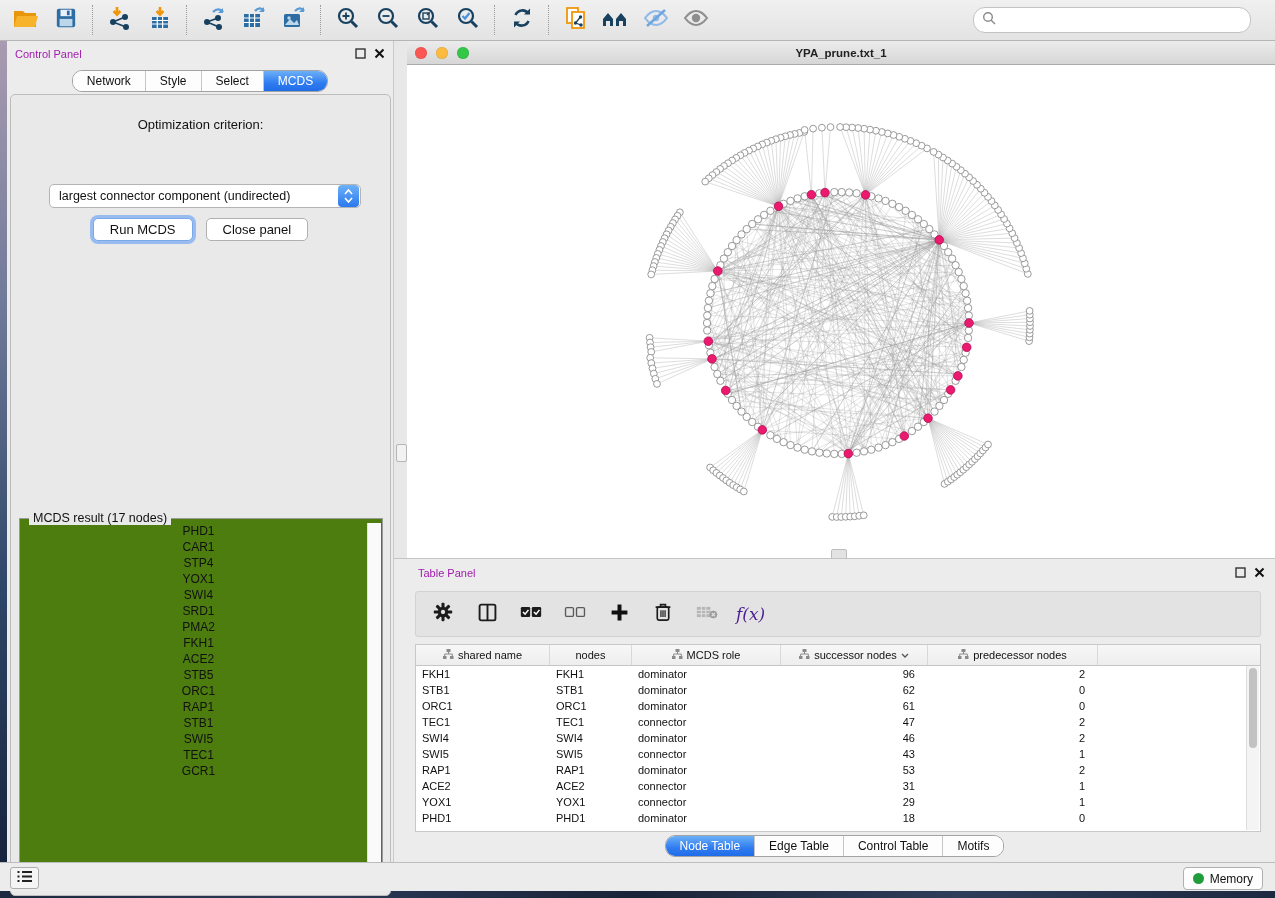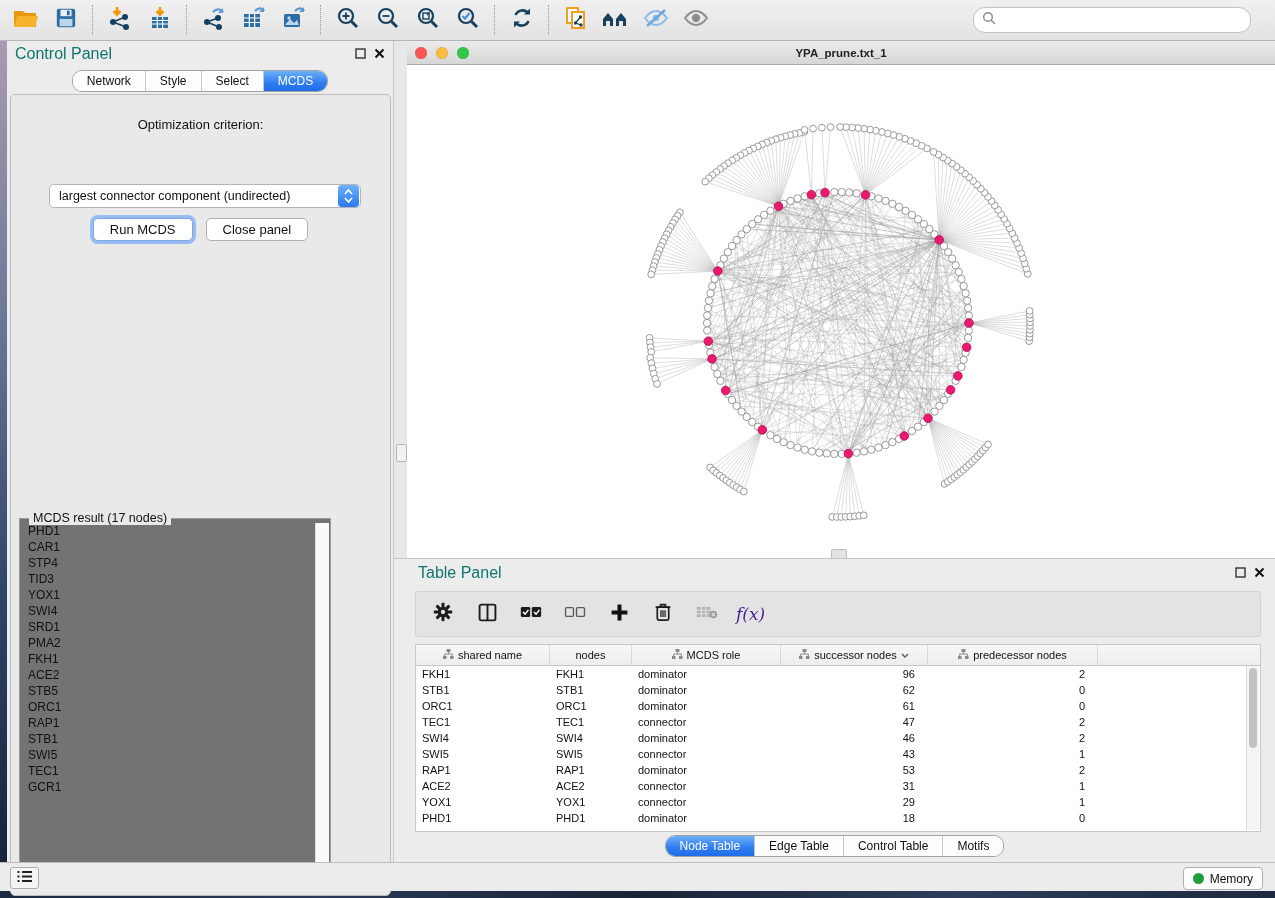--- a/index.html
+++ b/index.html
@@ -16,41 +16,41 @@
              border-radius:12px;display:flex;align-items:center;padding:0 8px;}
   .searchbox input{border:none;outline:none;flex:1;font-size:12px;background:transparent;margin-left:5px;}
 
   
   .left-strip{left:0;top:41px;width:7px;height:821px;background:linear-gradient(#a99bb1,#6d7898,#2e4668,#16233d);}
   .bottom-strip{left:0;top:891px;width:1275px;height:7px;background:linear-gradient(90deg,#1d2940,#2b3a57,#1a2438,#2e3d5a,#1d2940);}
 
   
   .control-panel{left:7px;top:41px;width:387px;height:821px;background:#ececec;box-sizing:border-box;border-right:1px solid #c9c9c9;}
   .panel-header{height:26px;display:flex;align-items:center;padding:0 8px;}
-  .panel-title{font-size:16px;color:#0f766e;}
+  .panel-title{font-size:11px;color:#a21caf;}
   .winbtns{margin-left:auto;display:flex;gap:8px;align-items:center;}
   .cp-tabrow{display:flex;justify-content:center;margin-top:3px;}
   .tabgroup{display:inline-flex;border:1px solid #a3a3a3;border-radius:10px;overflow:hidden;background:#fdfdfd;
             box-shadow:0 1px 0 rgba(255,255,255,.6) inset;}
   .tab{padding:3px 14px;font-size:12px;background:#fdfdfd;color:#111;border-left:1px solid #c6c6c6;cursor:default;}
   .tab:first-child{border-left:none;}
   .tab.active{background:linear-gradient(#6cb0f8,#2f7cf0 60%,#1f6ce8);color:#fff;}
   .cp-body{position:absolute;left:3px;top:53px;width:381px;height:802px;background:#e9e9e9;
            border:1px solid #bdbdbd;border-radius:5px;box-sizing:border-box;}
   .opt-label{text-align:center;font-size:13px;margin-top:22px;}
   .dropdown{position:absolute;left:38px;top:89px;width:312px;height:24px;background:#fff;border:1px solid #b4b4b4;
             border-radius:5px;display:flex;align-items:center;box-sizing:border-box;}
   .dropdown .val{font-size:12.5px;padding-left:9px;flex:1;white-space:nowrap;overflow:hidden;}
   .stepper{width:21px;height:22px;border-radius:4px;background:linear-gradient(#6db1f8,#2a78ee);margin-right:1px;
            display:flex;flex-direction:column;align-items:center;justify-content:center;gap:2px;}
   .btn-row{position:absolute;left:0;top:123px;width:100%;display:flex;justify-content:center;gap:13px;}
   .mac-btn{height:23px;padding:0 16px;font-size:13px;background:#fff;border:1px solid #b0b0b0;border-radius:5px;
            font-family:inherit;color:#111;}
   .mac-btn.focus{box-shadow:0 0 0 3px rgba(110,165,245,.65);border-color:#7aa8e8;}
-  .groupbox{position:absolute;left:8px;top:423px;width:312px;height:368px;border:1px solid #9a9a9a;background:#737373;box-sizing:border-box;}
+  .groupbox{position:absolute;left:8px;top:423px;width:364px;height:368px;border:1px solid #9a9a9a;background:#4d7c0f;box-sizing:border-box;text-align:center;}
   .grouplegend{position:absolute;left:9px;top:-8px;background:#e9e9e9;padding:0 4px;font-size:12.5px;}
   .listbox{position:absolute;left:1px;top:4px;width:348px;height:358px;overflow:hidden;font-size:12px;}
   .listbox .item{height:16px;line-height:16px;padding-left:7px;}
   .list-scroll{position:absolute;right:1px;top:4px;width:13px;height:358px;background:#fafafa;border-left:1px solid #e2e2e2;}
 
   
   .v-split{left:394px;top:41px;width:13px;height:517px;background:#e8e8e8;border-right:1px solid #bdbdbd;}
   .v-handle{left:396px;top:444px;width:9px;height:16px;background:#f2f2f2;border:1px solid #b5b5b5;border-radius:2px;}
   .h-handle{left:831px;top:549px;width:14px;height:9px;background:#e3e3e3;border:1px solid #bdbdbd;border-radius:2px;}
 
@@ -270,21 +270,20 @@
     <div class="btn-row">
       <button class="mac-btn focus">Run MCDS</button>
       <button class="mac-btn">Close panel</button>
     </div>
     <div class="groupbox">
       <span class="grouplegend">MCDS result (17 nodes)</span>
       <div class="listbox" id="mcds-list">
           <div class="item">PHD1</div>
           <div class="item">CAR1</div>
           <div class="item">STP4</div>
-          <div class="item">TID3</div>
           <div class="item">YOX1</div>
           <div class="item">SWI4</div>
           <div class="item">SRD1</div>
           <div class="item">PMA2</div>
           <div class="item">FKH1</div>
           <div class="item">ACE2</div>
           <div class="item">STB5</div>
           <div class="item">ORC1</div>
           <div class="item">RAP1</div>
           <div class="item">STB1</div>

